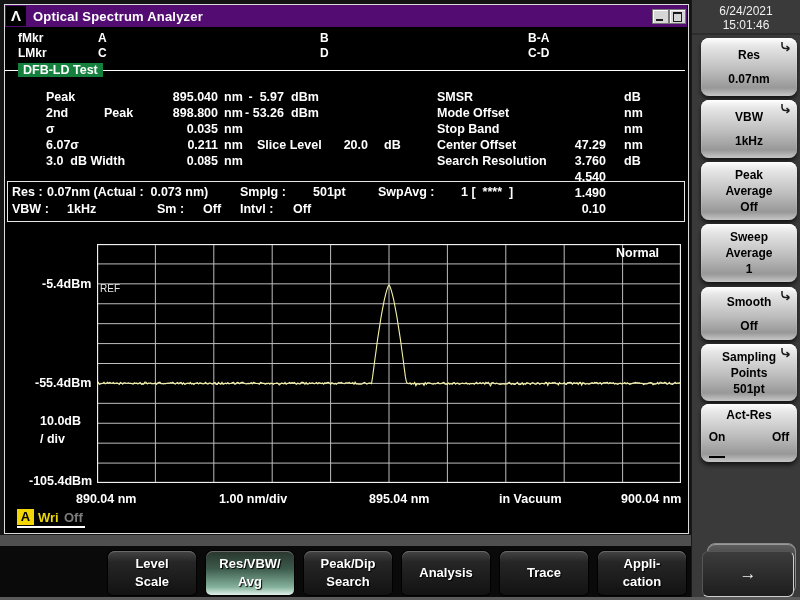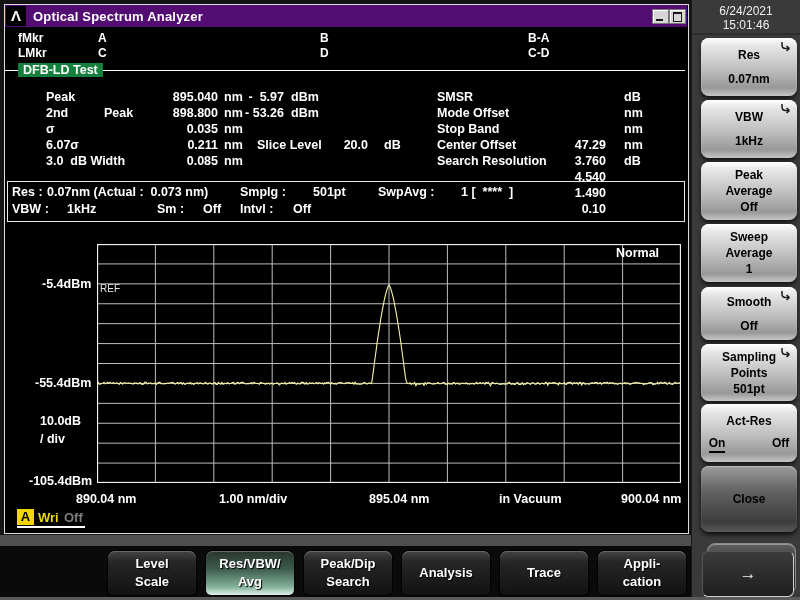--- a/index.html
+++ b/index.html
@@ -60,21 +60,21 @@
   .skey{left:701px;width:96px;border-radius:8px;color:#000;text-align:center;cursor:pointer;
         background:linear-gradient(180deg,#ffffff 0%,#e6e6e6 14%,#bdbdbd 55%,#989898 86%,#c6c6c6 100%);
         box-shadow:0 3px 4px #151515, inset 0 1px 1px #fff;
         display:flex;flex-direction:column;align-items:center;justify-content:center;}
   .skey .ln{font-size:12px;font-weight:bold;line-height:14px;}
   .gap2{gap:10px;} .gap3{gap:2px;}
   .skey-close{background:linear-gradient(180deg,#9b9b9b 0%,#606060 40%,#3d3d3d 85%,#585858 100%);
               box-shadow:0 3px 4px #101010, inset 0 1px 1px #bbb;}
   .sub-arrow{position:absolute;top:3px;right:4px;}
   .toggle-row{display:flex;width:84%;justify-content:space-between;padding:0 6px;margin-top:6px;}
-  .tg-on{font-size:12px;font-weight:bold;border-bottom:2px solid #000;padding-bottom:1px;}
+  .tg-on{font-size:12px;font-weight:bold;border-bottom:2px solid #000;padding-bottom:12px;}
   .tg-off{font-size:12px;font-weight:bold;}
   .skey-more{left:707px;top:543px;width:87px;height:49px;border-radius:8px;border:1px solid #8a8a8a;
              background:linear-gradient(180deg,#5f5f5f 0%,#343434 45%,#222 100%);
              box-shadow:inset 0 1px 0 #999;display:flex;align-items:center;justify-content:center;
              color:#e8e8e8;font-size:18px;font-weight:bold;cursor:pointer;}
 
   
   .strip-mid{left:0;top:535px;width:691px;height:11px;background:#4f4f4f;}
   .toolbar-bg{left:0;top:546px;width:691px;height:51px;background:#0a0a0a;}
   .strip-bot{left:0;top:597px;width:800px;height:3px;background:#5a5a5a;}
@@ -273,23 +273,20 @@
     <span class="ln">Points</span>
     <span class="ln">501pt</span>
   </div>
   <div class="abs skey gap3" style="top:404px;height:58px">
     <span class="ln">Act-Res</span>
     <span class="toggle-row">
       <span class="tg-on">On</span>
       <span class="tg-off">Off</span>
     </span>
   </div>
-  <div class="abs skey skey-close" style="top:466px;height:66px">
-    <span class="ln">Close</span>
-  </div>
   <div class="abs skey-more">
     <span>→</span>
   </div>
 
   <div class="abs strip-mid"></div>
   <div class="abs toolbar-bg"></div>
   <div class="abs strip-bot"></div>
 
   <div class="abs tab" style="left:108px">
     <span class="ln">Level</span>

